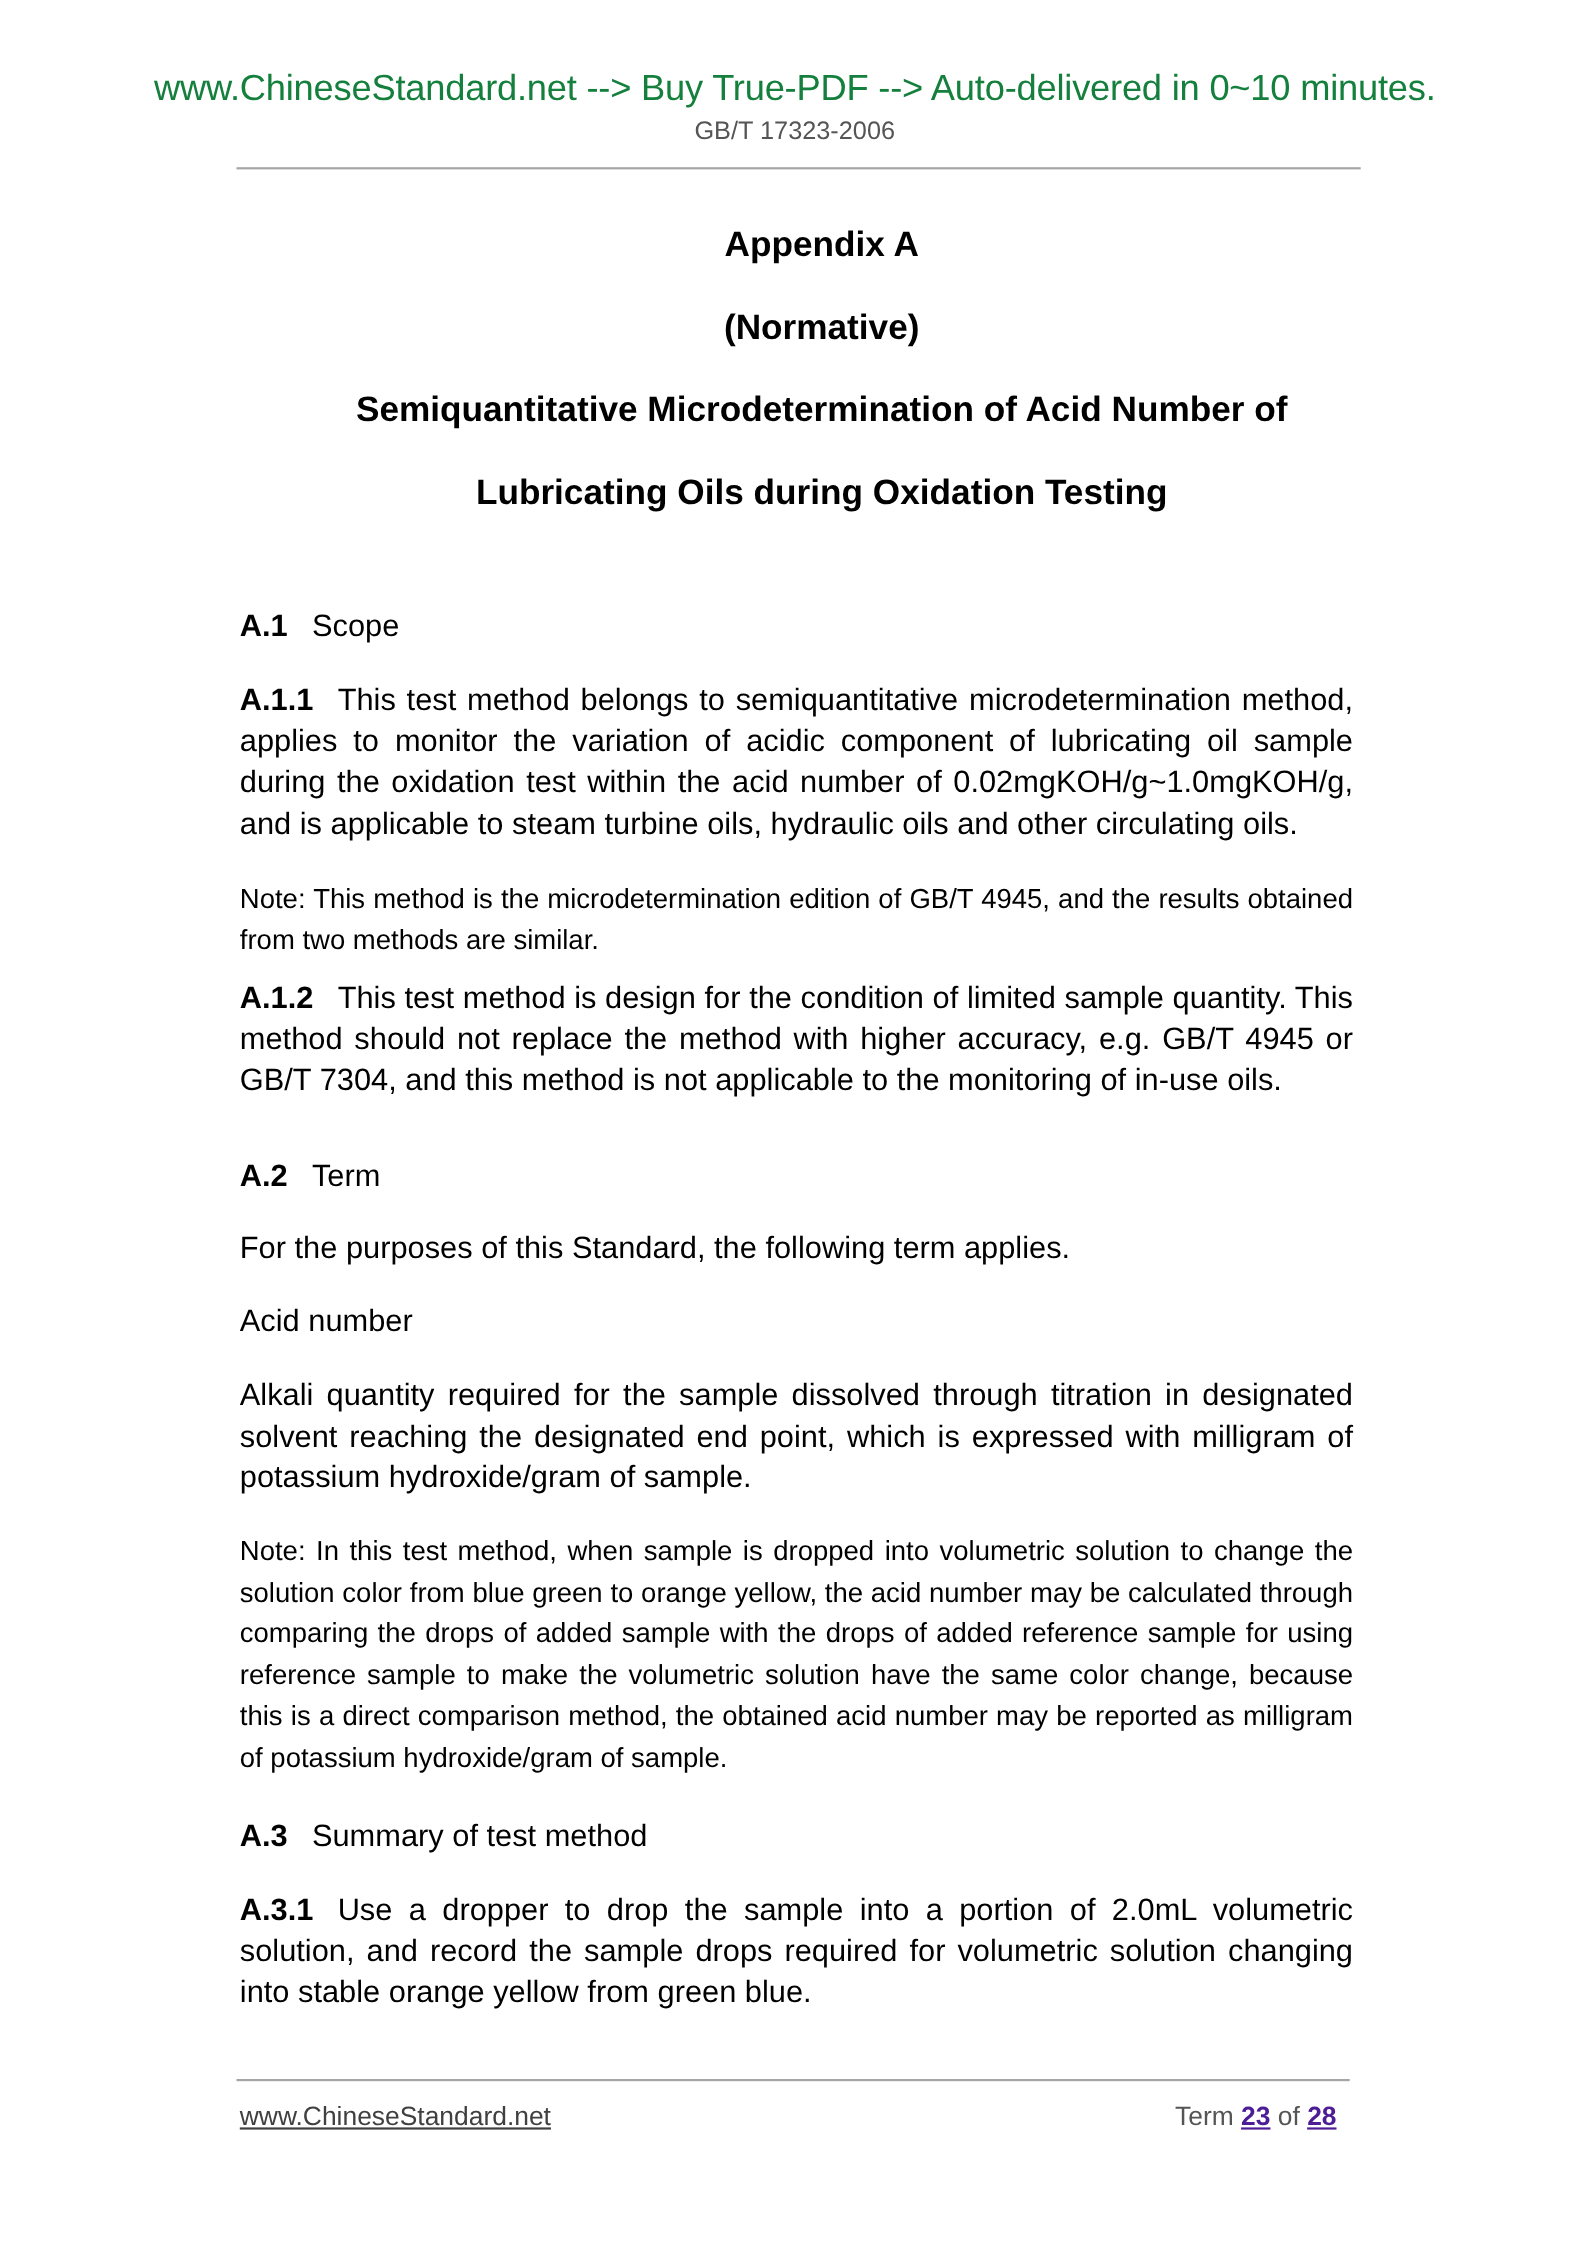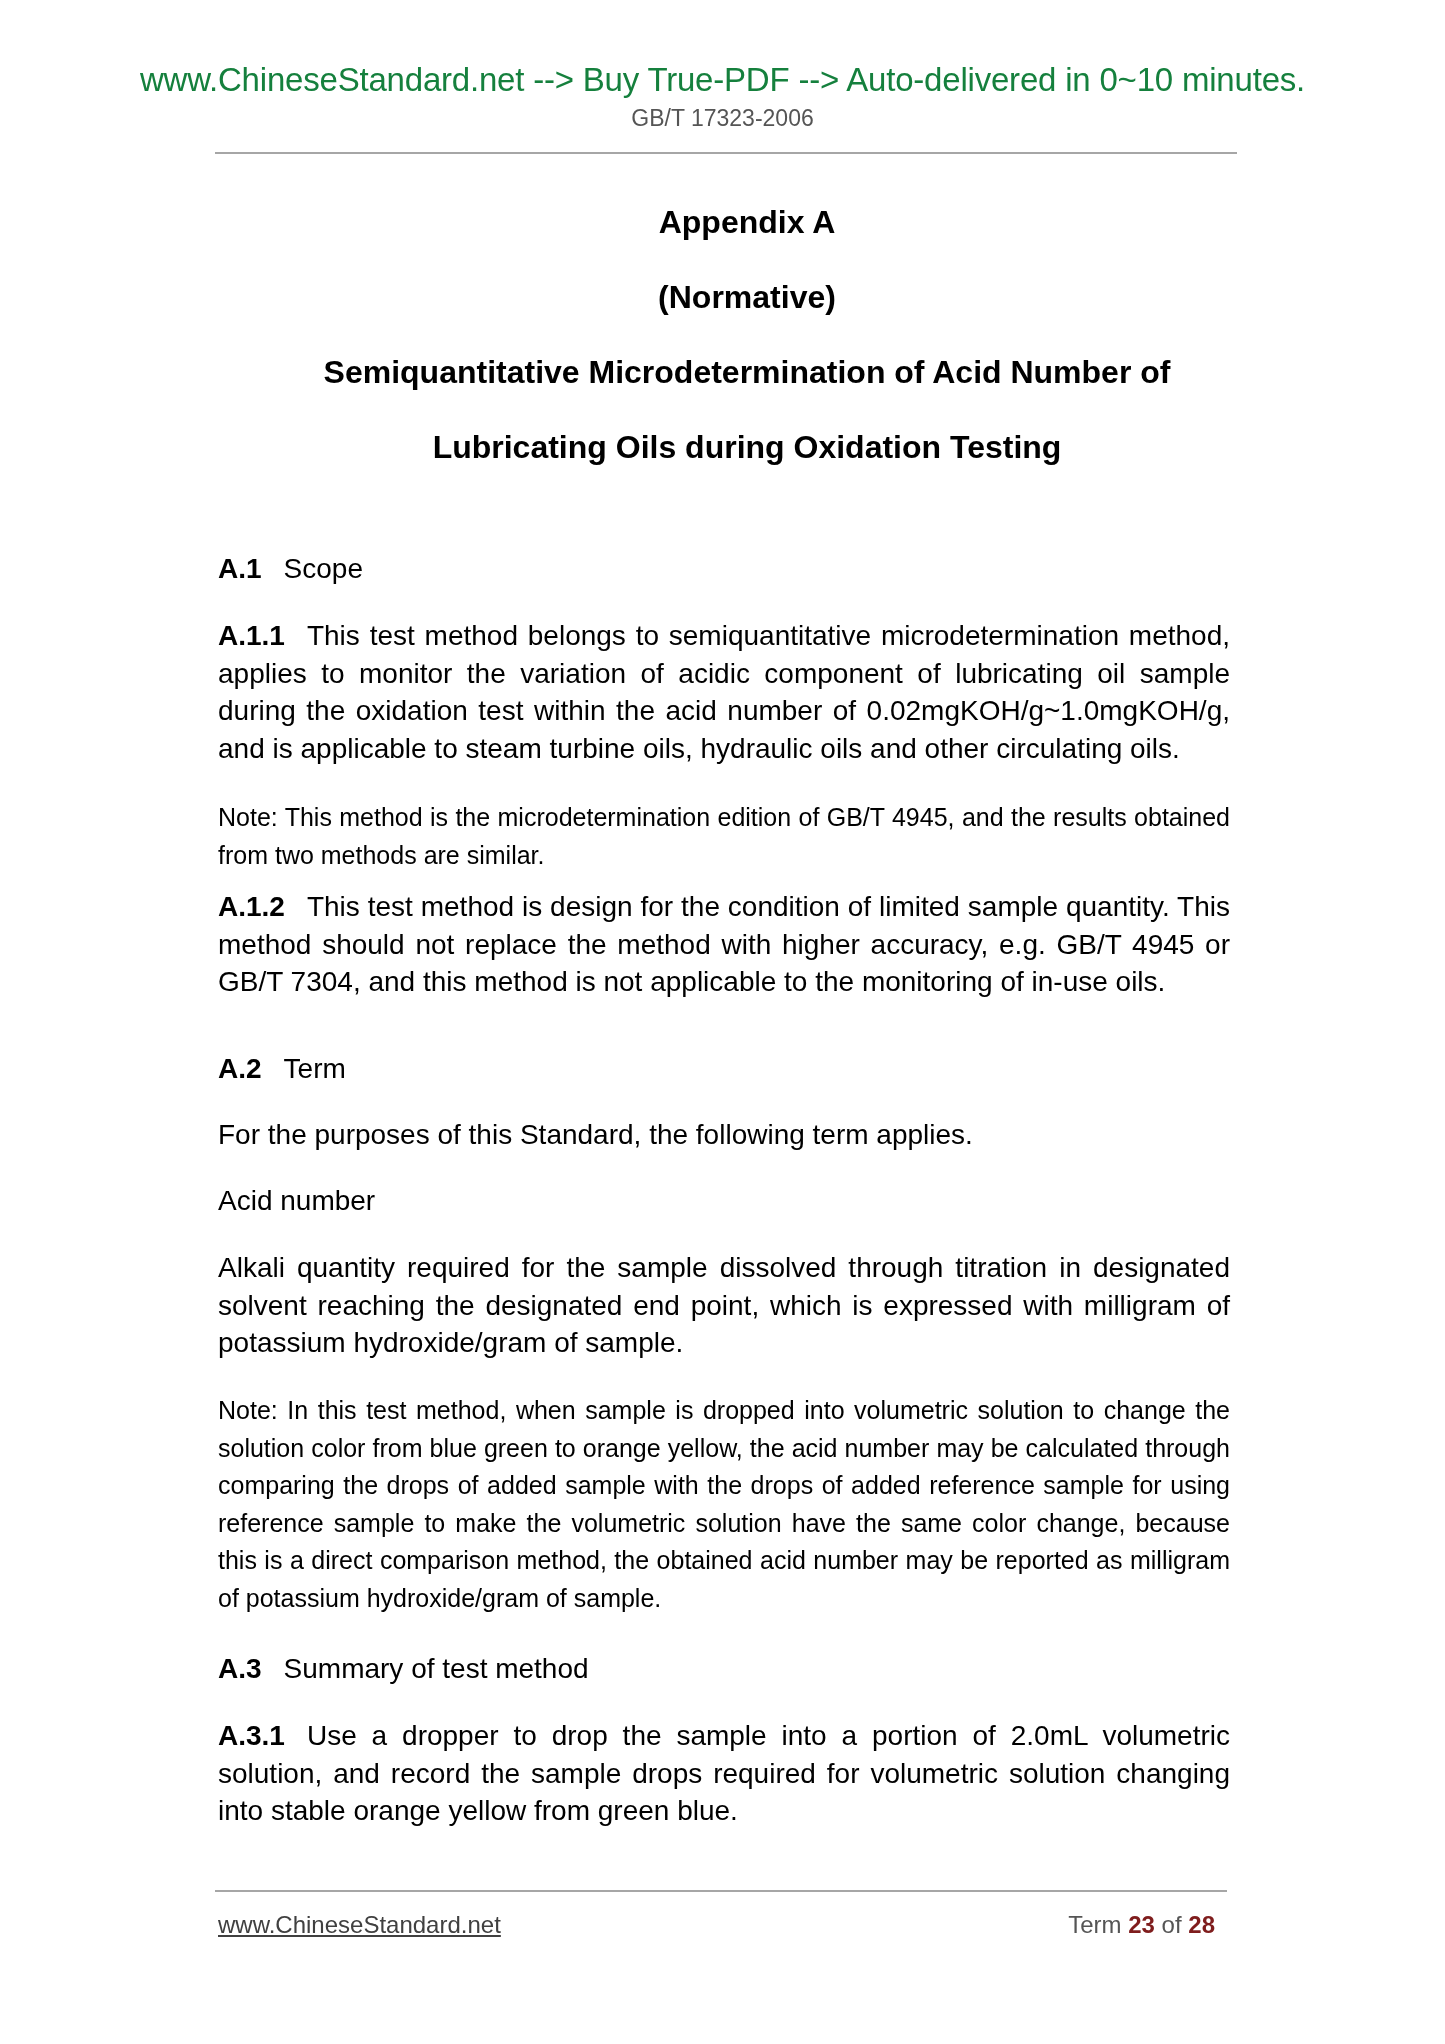--- a/index.html
+++ b/index.html
@@ -39,21 +39,21 @@
   }
   .num { font-weight: bold; margin-right: 22px; }
   .foot-link {
     position: absolute; left: 218px; top: 1910px; font-size: 24px;
     color: #404040; text-decoration: underline; line-height: 30px; text-align: center;
   }
   .foot-page {
     position: absolute; right: 230px; top: 1910px; font-size: 24px;
     color: #555; line-height: 30px;
   }
-  .foot-page b { font-weight: bold; color: #7f1d1d; }
+  .foot-page b { font-weight: bold; color: #4c1d95; text-decoration: underline; }
 </style>
 </head>
 <body>
 
 <div>
   <div class="hdr1">www.ChineseStandard.net --&gt; Buy True-PDF --&gt; Auto-delivered in 0~10 minutes.</div>
   <div class="hdr2">GB/T 17323-2006</div>
   <div class="rule top"></div>
 </div>
 

